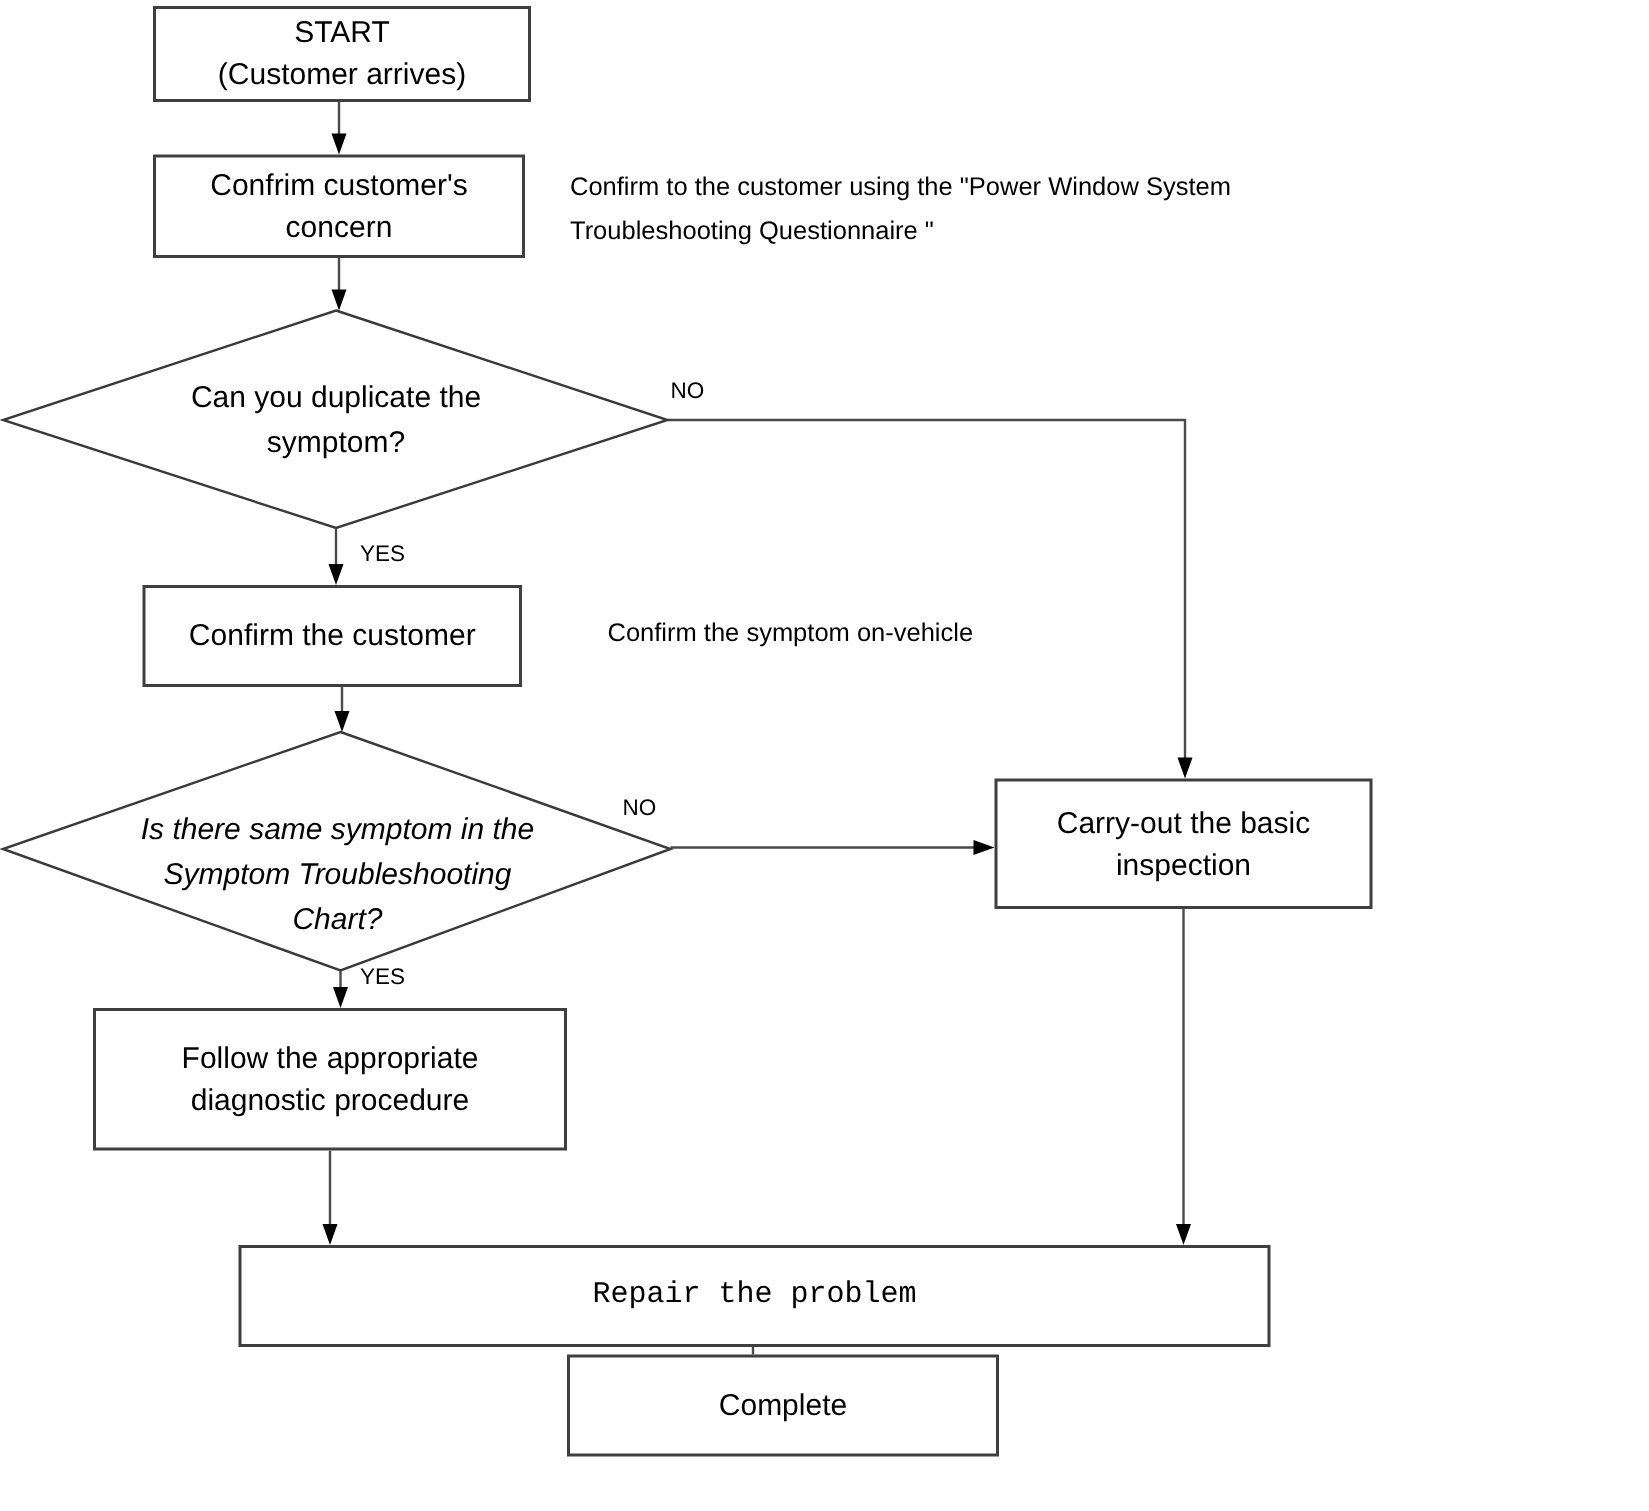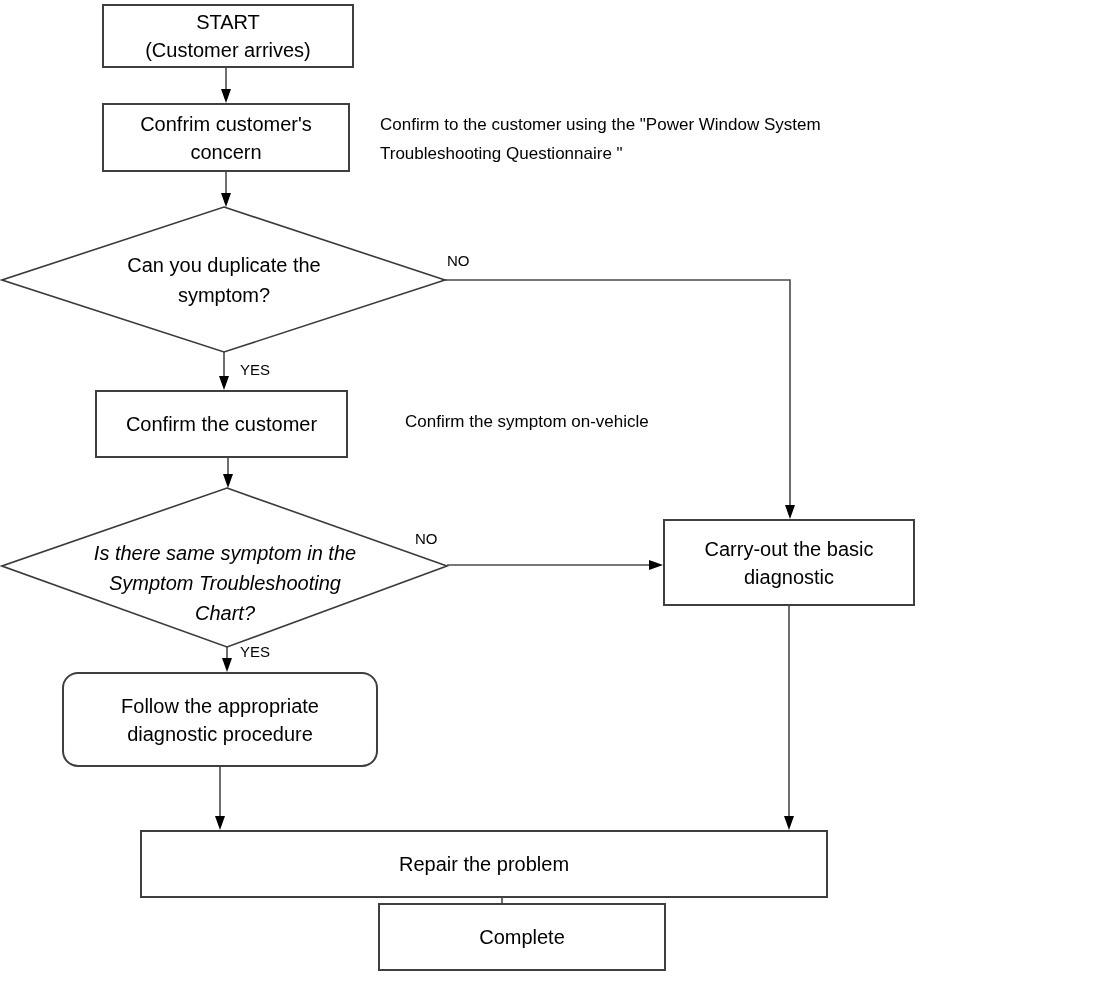--- a/index.html
+++ b/index.html
@@ -107,26 +107,26 @@
 
   <div class="node" style="left:102px; top:4px; width:252px; height:64px;">START
 (Customer arrives)</div>
 
   <div class="node" style="left:102px; top:103px; width:248px; height:69px;">Confrim customer's
 concern</div>
 
   <div class="node" style="left:95px; top:390px; width:253px; height:68px;">Confirm the customer</div>
 
   <div class="node" style="left:663px; top:519px; width:252px; height:87px;">Carry-out the basic
-diagnostic</div>
+inspection</div>
 
-  <div class="node" style="left:62px; top:672px; width:316px; height:95px;border-radius:16px;">Follow the appropriate
+  <div class="node" style="left:62px; top:672px; width:316px; height:95px;">Follow the appropriate
 diagnostic procedure</div>
 
-  <div class="node" style="left:140px; top:830px; width:688px; height:68px;">Repair the problem</div>
+  <div class="node" style="left:159px; top:830px; width:688px; height:68px;font-family:Liberation Mono, monospace;">Repair the problem</div>
 
   <div class="node" style="left:378px; top:903px; width:288px; height:68px;">Complete</div>
 
   <div class="diamond-label" style="left:74px; top:240px; width:300px; height:80px;">Can you duplicate the
 symptom?</div>
 
   <div class="diamond-label" style="left:60px; top:537px; width:330px; height:92px;font-style:italic;">Is there same symptom in the
 Symptom Troubleshooting
 Chart?</div>
 

